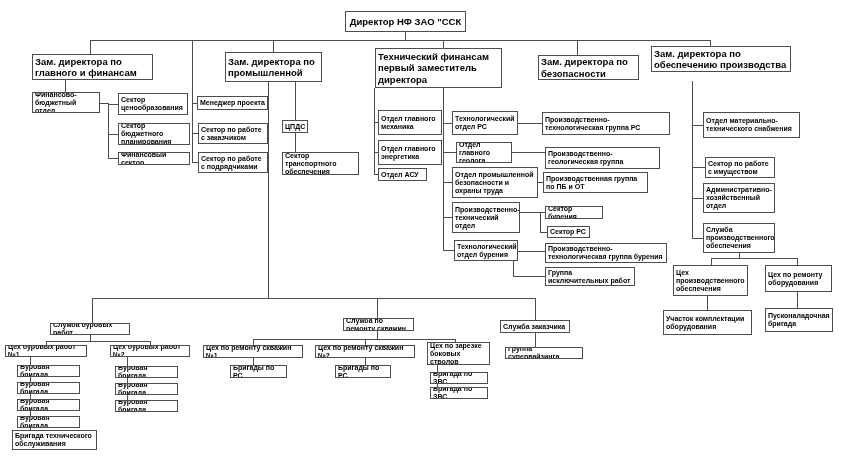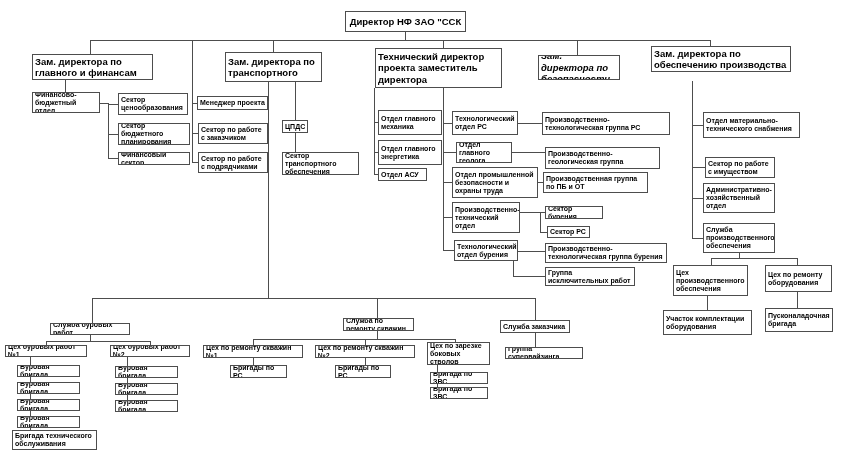--- a/index.html
+++ b/index.html
@@ -108,43 +108,43 @@
       <polyline points="437,384 437,387"></polyline>
       <polyline points="535,333 535,347"></polyline>
     </svg>
   <div id="nodes">
       <div class="node lg center" style="left: 345px; top: 11px; width: 121px; height: 21px;">Директор НФ ЗАО "ССК</div>
       <div class="node lg" style="left: 32px; top: 54px; width: 121px; height: 26px;">Зам. директора по главного и финансам</div>
       <div class="node sm" style="left: 32px; top: 92px; width: 68px; height: 21px;">Финансово-бюджетный отдел</div>
       <div class="node sm" style="left: 118px; top: 93px; width: 70px; height: 22px;">Сектор ценообразования</div>
       <div class="node sm" style="left: 118px; top: 123px; width: 72px; height: 22px;">Сектор бюджетного планирования</div>
       <div class="node sm" style="left: 118px; top: 152px; width: 72px; height: 13px;">Финансовый сектор</div>
-      <div class="node lg" style="left: 225px; top: 52px; width: 97px; height: 30px;">Зам. директора по транспортного</div>
+      <div class="node lg" style="left: 225px; top: 52px; width: 97px; height: 30px;">Зам. директора по промышленной</div>
       <div class="node sm" style="left: 197px; top: 96px; width: 71px; height: 14px;">Менеджер проекта</div>
       <div class="node sm" style="left: 198px; top: 123px; width: 70px; height: 21px;">Сектор по работе с заказчиком</div>
       <div class="node sm" style="left: 198px; top: 152px; width: 70px; height: 21px;">Сектор по работе с подрядчиками</div>
       <div class="node sm" style="left: 282px; top: 120px; width: 26px; height: 13px;">ЦПДС</div>
       <div class="node sm" style="left: 282px; top: 152px; width: 77px; height: 23px;">Сектор транспортного обеспечения</div>
-      <div class="node lg" style="left: 375px; top: 48px; width: 127px; height: 40px;">Технический директор проекта заместитель директора</div>
+      <div class="node lg" style="left: 375px; top: 48px; width: 127px; height: 40px;">Технический финансам первый заместитель директора</div>
       <div class="node sm" style="left: 378px; top: 110px; width: 64px; height: 25px;">Отдел главного механика</div>
       <div class="node sm" style="left: 378px; top: 140px; width: 64px; height: 25px;">Отдел главного энергетика</div>
       <div class="node sm" style="left: 378px; top: 168px; width: 49px; height: 13px;">Отдел АСУ</div>
       <div class="node sm" style="left: 452px; top: 111px; width: 66px; height: 24px;">Технологический отдел РС</div>
       <div class="node sm" style="left: 542px; top: 112px; width: 128px; height: 23px;">Производственно-технологическая группа РС</div>
       <div class="node sm" style="left: 456px; top: 142px; width: 56px; height: 21px;">Отдел главного геолога</div>
       <div class="node sm" style="left: 545px; top: 147px; width: 115px; height: 22px;">Производственно-геологическая группа</div>
       <div class="node sm" style="left: 452px; top: 167px; width: 86px; height: 31px;">Отдел промышленной безопасности и охраны труда</div>
       <div class="node sm" style="left: 543px; top: 172px; width: 105px; height: 21px;">Производственная группа по ПБ и ОТ</div>
       <div class="node sm" style="left: 452px; top: 202px; width: 68px; height: 31px;">Производственно-технический отдел</div>
       <div class="node sm" style="left: 545px; top: 206px; width: 58px; height: 13px;">Сектор бурения</div>
       <div class="node sm" style="left: 547px; top: 226px; width: 43px; height: 12px;">Сектор РС</div>
       <div class="node sm" style="left: 454px; top: 240px; width: 64px; height: 21px;">Технологический отдел бурения</div>
       <div class="node sm" style="left: 545px; top: 243px; width: 122px; height: 20px;">Производственно-технологическая группа бурения</div>
       <div class="node sm" style="left: 545px; top: 267px; width: 90px; height: 19px;">Группа исключительных работ</div>
-      <div class="node lg" style="left: 538px; top: 55px; width: 82px; height: 25px; font-style: italic;">Зам. директора по безопасности</div>
+      <div class="node lg" style="left: 538px; top: 55px; width: 101px; height: 25px;">Зам. директора по безопасности</div>
       <div class="node lg" style="left: 651px; top: 46px; width: 140px; height: 26px;">Зам. директора по обеспечению производства</div>
       <div class="node sm" style="left: 703px; top: 112px; width: 97px; height: 26px;">Отдел материально-технического снабжения</div>
       <div class="node sm" style="left: 705px; top: 157px; width: 70px; height: 21px;">Сектор по работе с имуществом</div>
       <div class="node sm" style="left: 703px; top: 183px; width: 72px; height: 30px;">Административно-хозяйственный отдел</div>
       <div class="node sm" style="left: 703px; top: 223px; width: 72px; height: 30px;">Служба производственного обеспечения</div>
       <div class="node sm" style="left: 673px; top: 265px; width: 75px; height: 31px;">Цех производственного обеспечения</div>
       <div class="node sm" style="left: 765px; top: 265px; width: 67px; height: 27px;">Цех по ремонту оборудования</div>
       <div class="node sm" style="left: 663px; top: 310px; width: 89px; height: 25px;">Участок комплектации оборудования</div>
       <div class="node sm" style="left: 765px; top: 308px; width: 68px; height: 24px;">Пусконаладочная бригада</div>
       <div class="node sm" style="left: 50px; top: 323px; width: 80px; height: 12px;">Служба буровых работ</div>

